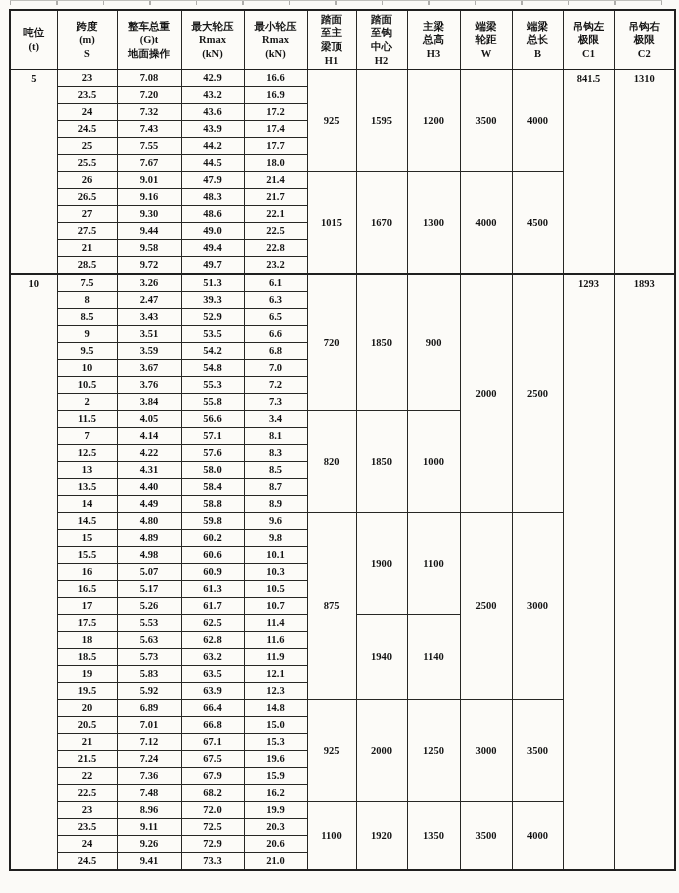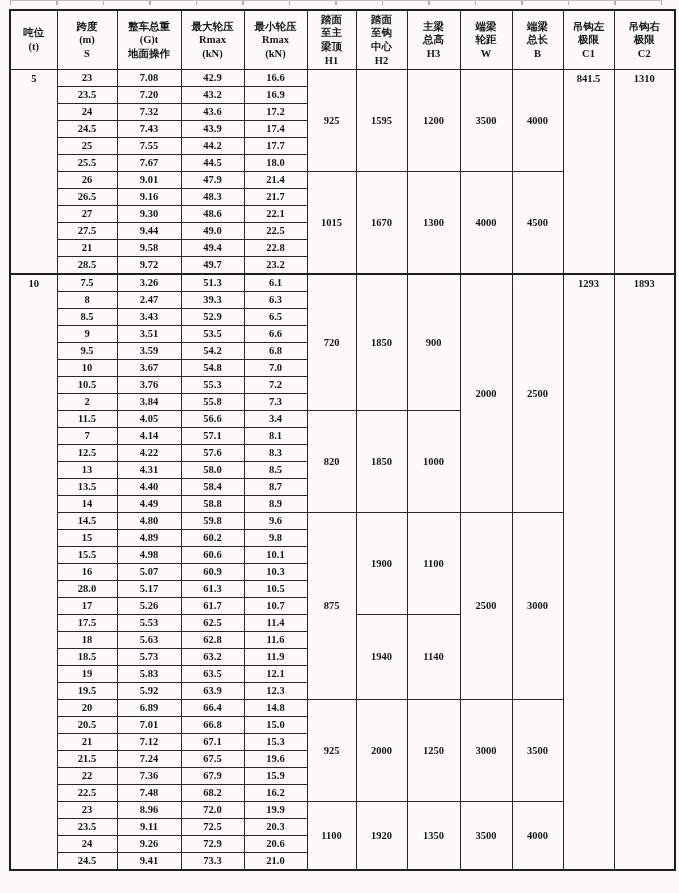--- a/index.html
+++ b/index.html
@@ -288,21 +288,21 @@
           <td>60.6</td>
           <td>10.1</td>
         </tr>
         <tr>
           <td>16</td>
           <td>5.07</td>
           <td>60.9</td>
           <td>10.3</td>
         </tr>
         <tr>
-          <td>28.0</td>
+          <td>16.5</td>
           <td>5.17</td>
           <td>61.3</td>
           <td>10.5</td>
         </tr>
         <tr>
           <td>17</td>
           <td>5.26</td>
           <td>61.7</td>
           <td>10.7</td>
         </tr>

